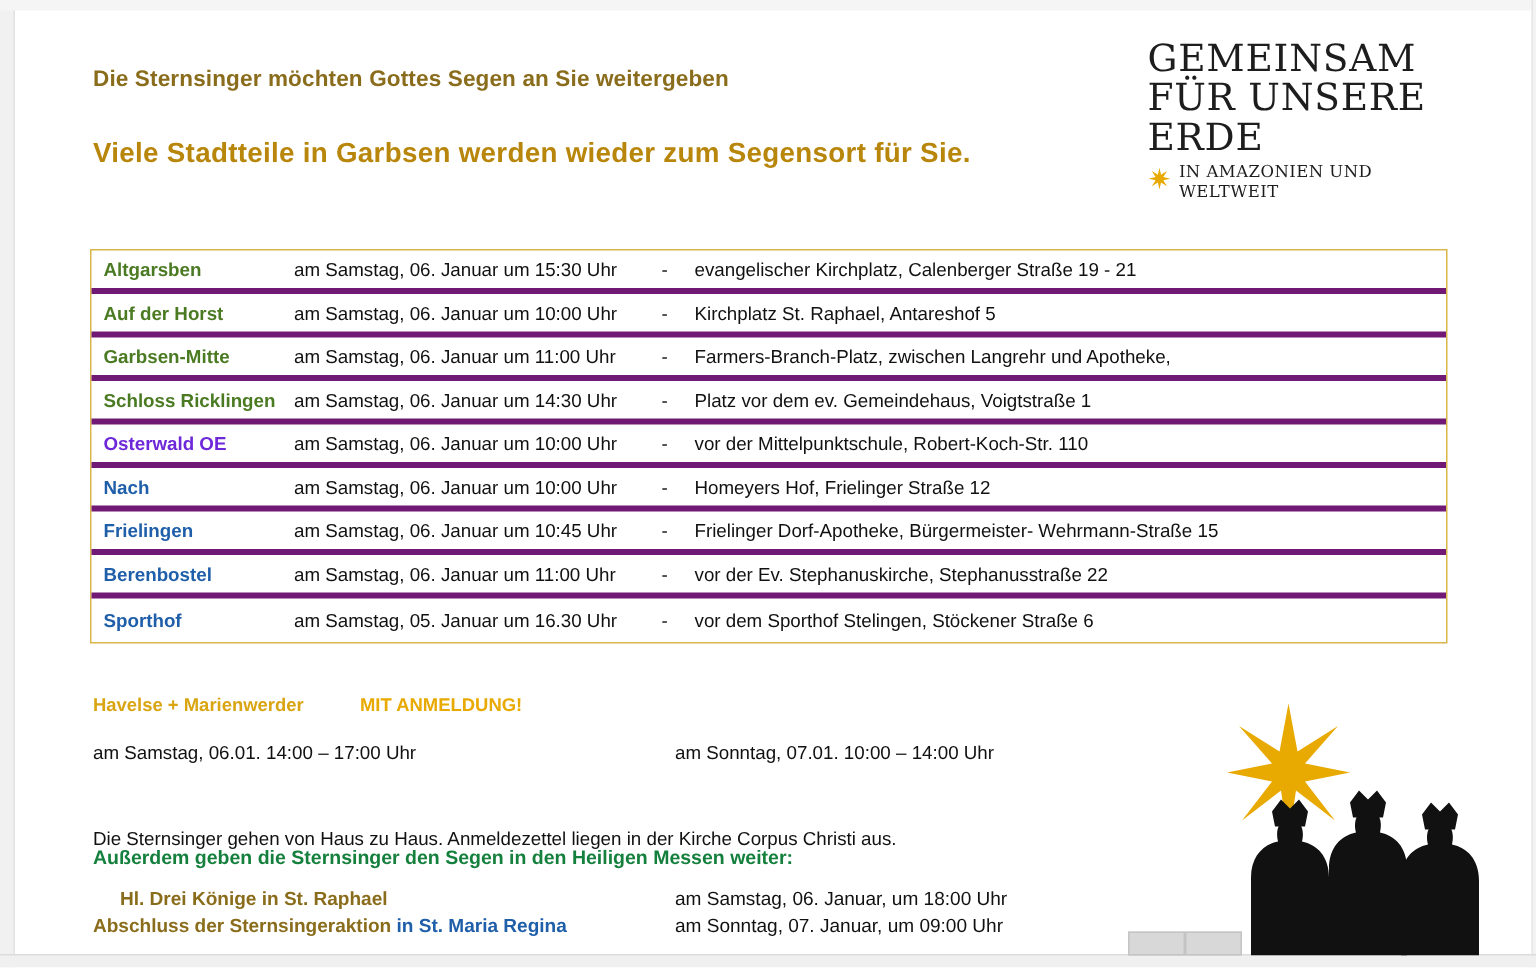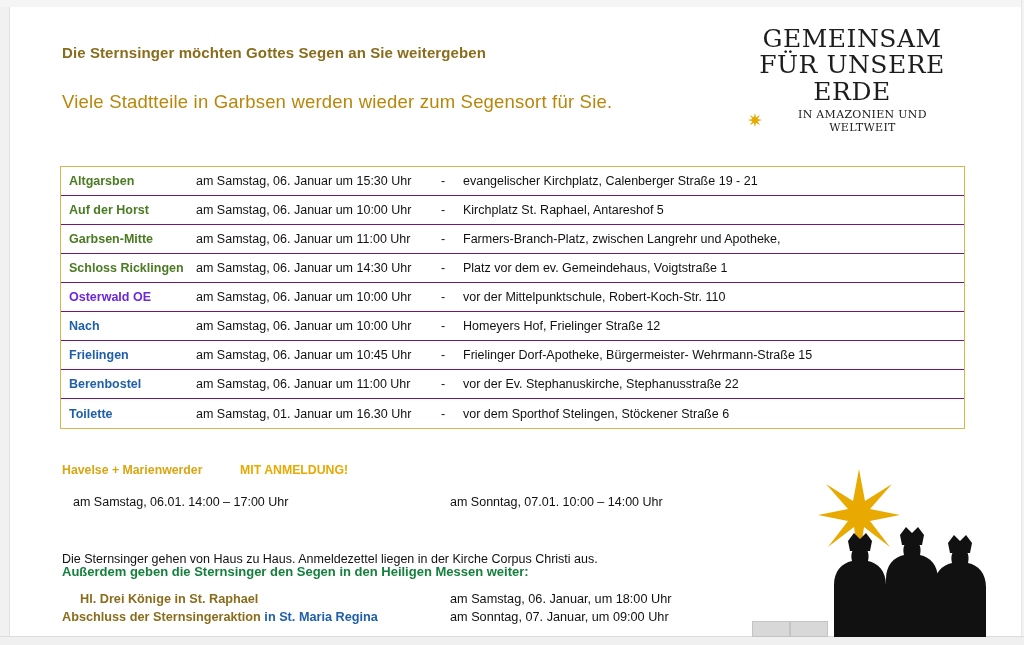--- a/index.html
+++ b/index.html
@@ -65,38 +65,38 @@
     left: 62px; top: 44px;
     font-size: 15px;
     font-weight: bold;
     color: #8a6d1c;
     letter-spacing: 0.1px;
   }
   .title2 {
     position: absolute;
     left: 62px; top: 91px;
     font-size: 18.5px;
-    font-weight: normal;
+    font-weight: bold;
     color: #b8860b;
     letter-spacing: 0.2px;
   }
   .subtitle {
     position: absolute;
     left: 62px; top: 123px;
     font-size: 12.3px;
     font-weight: bold;
     color: #b8860b;
   }
 
   
   .logo {
     position: absolute;
-    right: 79px; top: 26px;
+    right: 61px; top: 26px;
     width: 210px;
-    text-align: center;
+    text-align: left;
     color: #1d1d1d;
   }
   .logo .l1 {
     font-family: "DejaVu Serif", serif;
     font-size: 25px;
     letter-spacing: 0.5px;
     line-height: 1.05;
     font-weight: normal;
   }
   .logo .l2 {
@@ -129,21 +129,21 @@
     position: absolute;
     left: 60px; top: 166px;
     width: 905px;
     border: 1px solid #d9b64a;
     box-sizing: border-box;
   }
   .row {
     display: flex;
     align-items: center;
     height: 29px;
-    border-bottom: 1px solid #701a75;
+    border-bottom: 4px solid #701a75;
     box-sizing: border-box;
   }
   .row:last-child { border-bottom: none; }
   .c-place {
     width: 135px;
     padding-left: 8px;
     font-size: 12.5px;
     font-weight: bold;
     box-sizing: border-box;
   }
@@ -177,21 +177,21 @@
   }
   .anm-tag {
     position: absolute;
     left: 240px; top: 463px;
     font-size: 12.3px;
     font-weight: bold;
     color: #e8a900;
   }
   .anm-l1 {
     position: absolute;
-    left: 73px; top: 495px;
+    left: 62px; top: 495px;
     font-size: 12.5px;
     color: #111;
   }
   .anm-l1b {
     position: absolute;
     left: 450px; top: 495px;
     font-size: 12.5px;
     color: #111;
   }
   .anm-l2 {
@@ -316,22 +316,22 @@
         <div class="c-dash">-</div>
         <div class="c-loc">Frielinger Dorf-Apotheke, Bürgermeister- Wehrmann-Straße 15</div>
       </div>
       <div class="row">
         <div class="c-place" style="color: rgb(31, 95, 170);">Berenbostel</div>
         <div class="c-date">am Samstag, 06. Januar um 11:00 Uhr</div>
         <div class="c-dash">-</div>
         <div class="c-loc">vor der Ev. Stephanuskirche, Stephanusstraße 22</div>
       </div>
       <div class="row">
-        <div class="c-place" style="color: rgb(31, 95, 170);">Toilette</div>
-        <div class="c-date">am Samstag, 01. Januar um 16.30 Uhr</div>
+        <div class="c-place" style="color: rgb(31, 95, 170);">Sporthof</div>
+        <div class="c-date">am Samstag, 05. Januar um 16.30 Uhr</div>
         <div class="c-dash">-</div>
         <div class="c-loc">vor dem Sporthof Stelingen, Stöckener Straße 6</div>
       </div>
     </div>
 
   <div class="anm-title">Havelse + Marienwerder</div>
   <div class="anm-tag">MIT ANMELDUNG!</div>
   <div class="anm-l1">am Samstag, 06.01. 14:00 – 17:00 Uhr</div>
   <div class="anm-l1b">am Sonntag, 07.01. 10:00 – 14:00 Uhr</div>
   <div class="anm-l2">Die Sternsinger gehen von Haus zu Haus. Anmeldezettel liegen in der Kirche Corpus Christi aus.</div>

